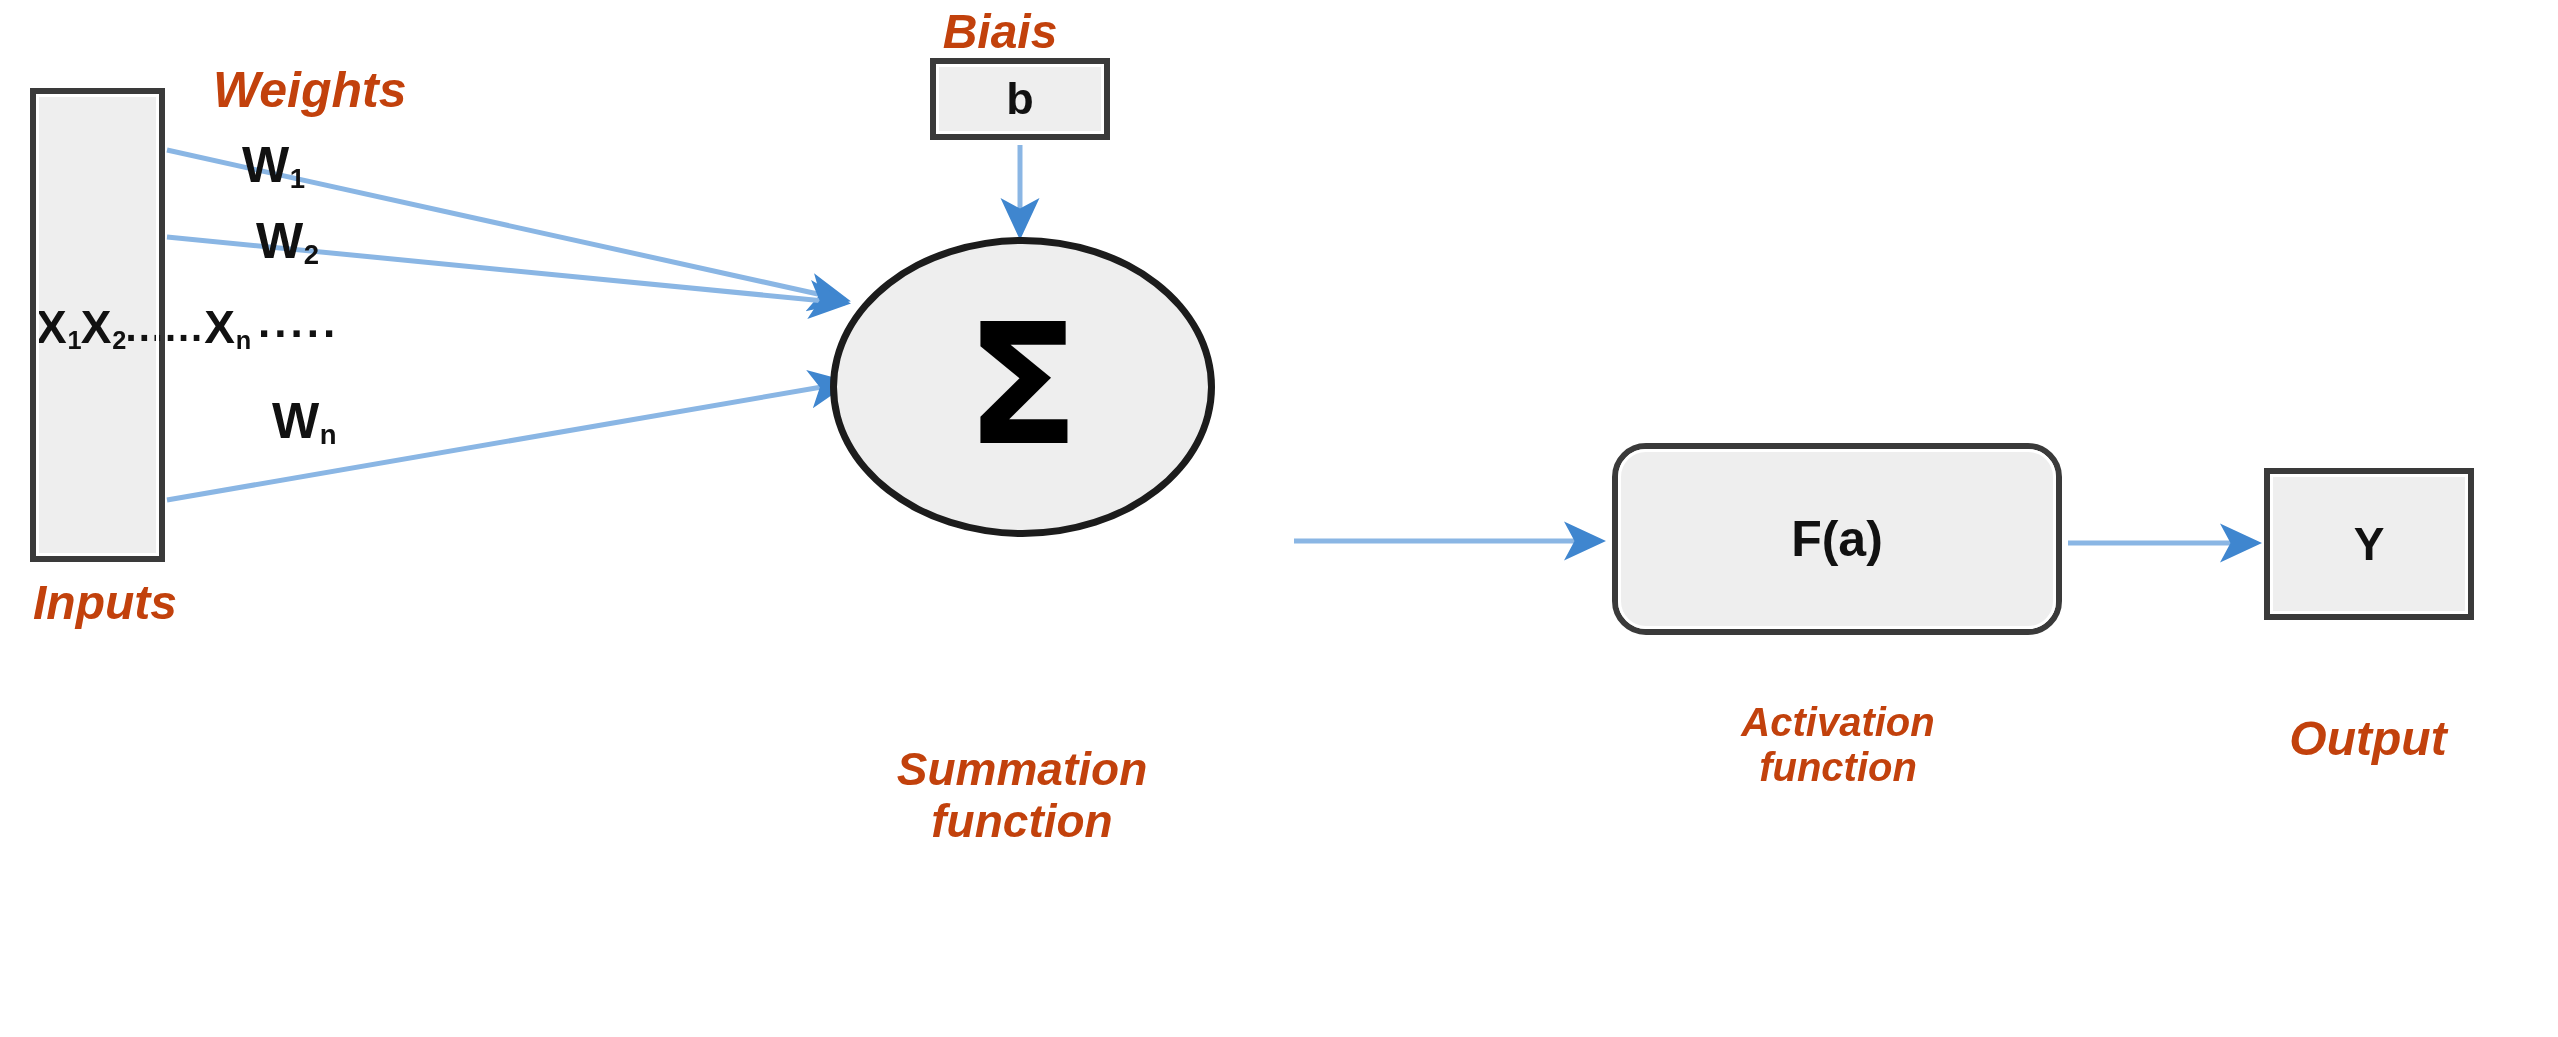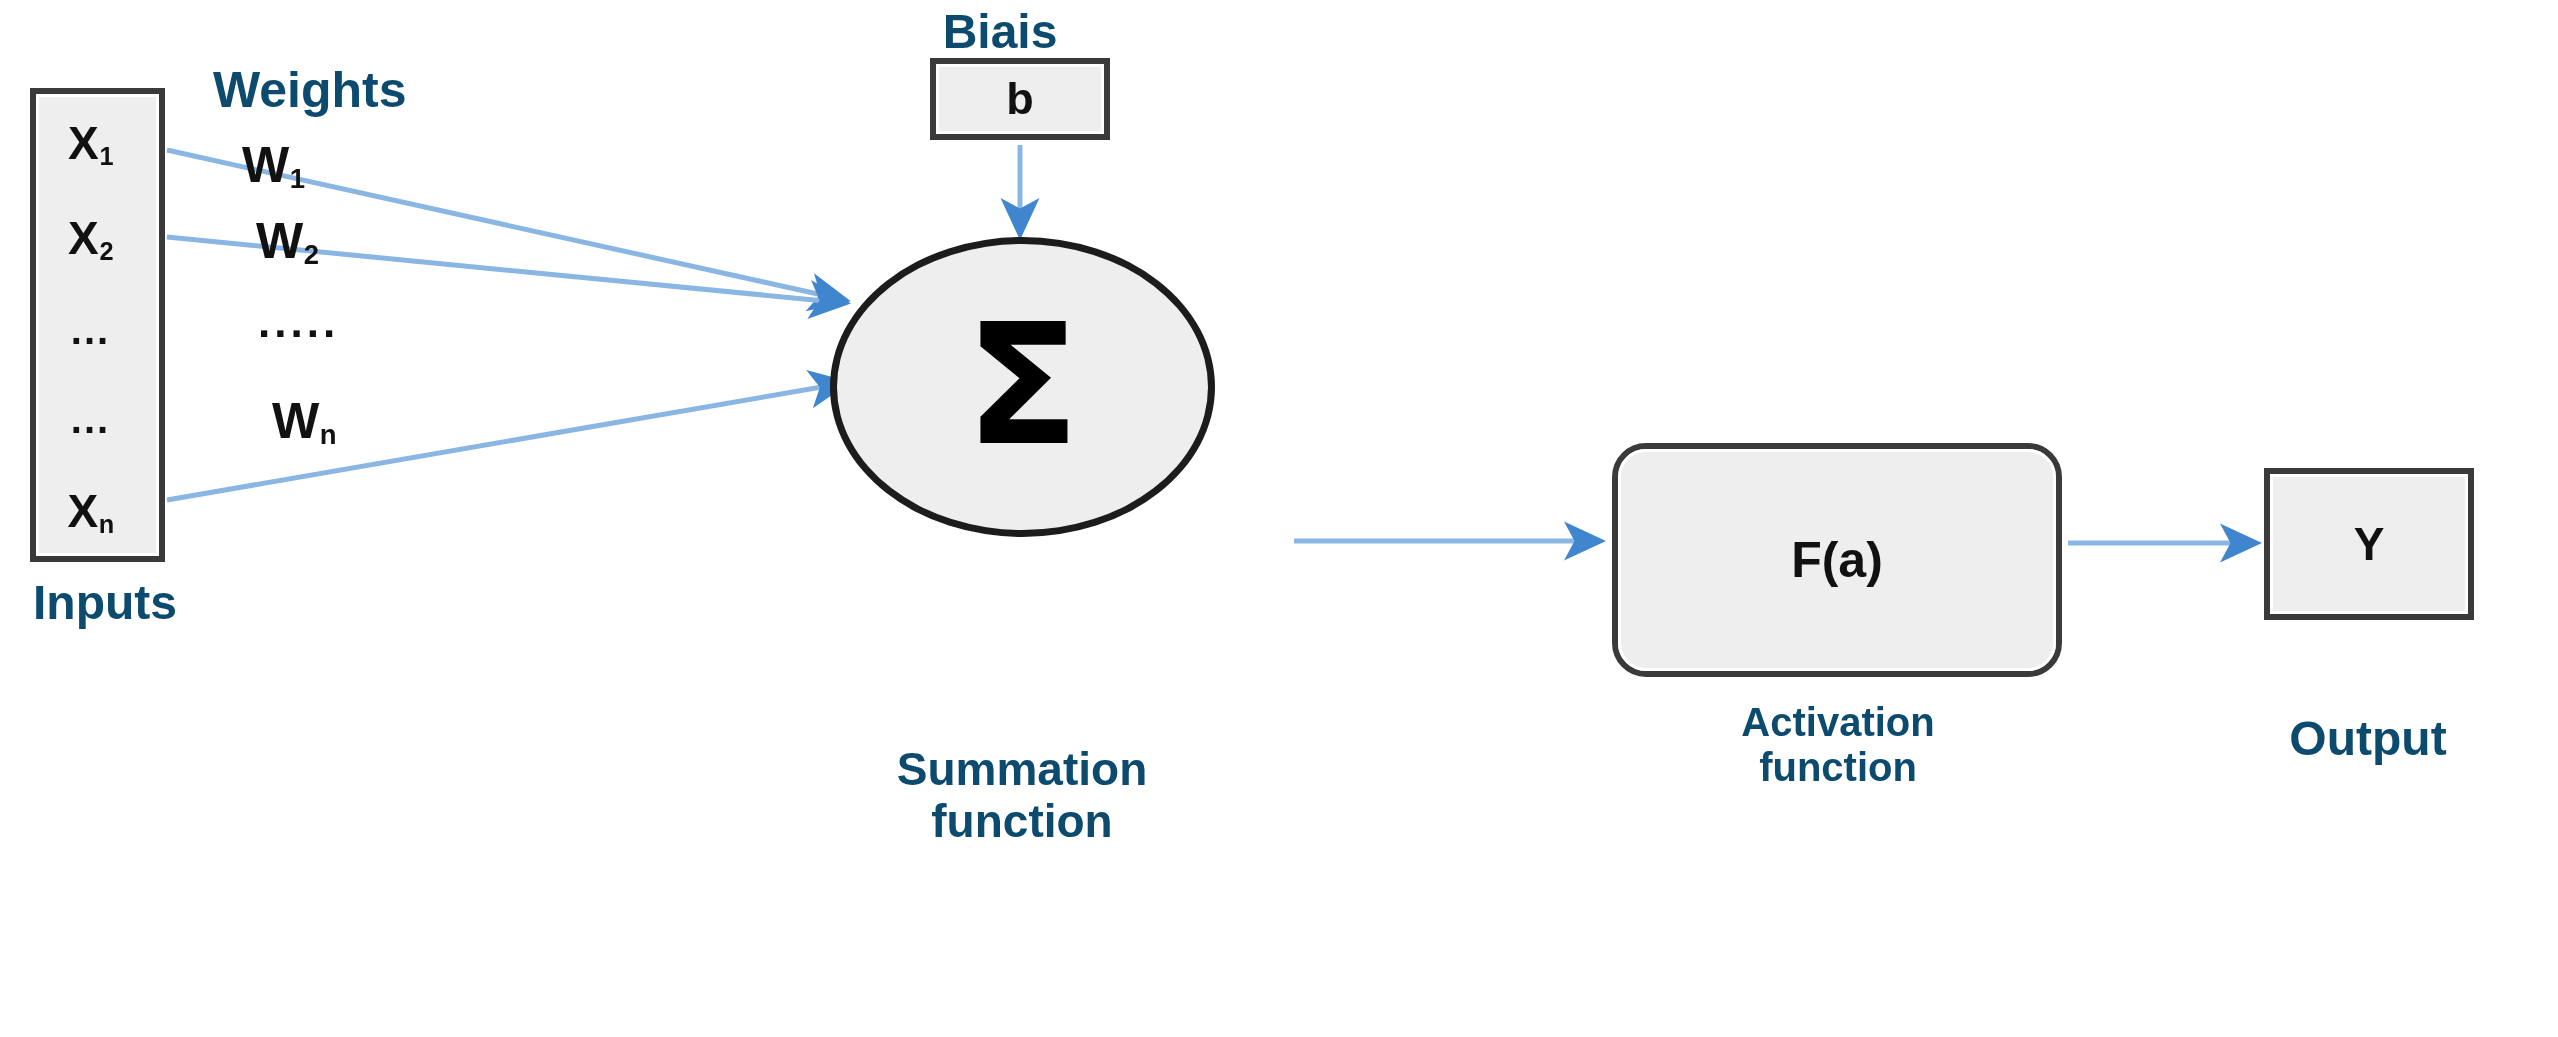--- a/index.html
+++ b/index.html
@@ -42,21 +42,21 @@
     border: 3px solid #ffffff;
     pointer-events: none;
   }
 
   
   #inputs-box {
     left: 30px;
     top: 88px;
     width: 135px;
     height: 474px;
-    flex-direction: column;
+    flex-direction: row;
     justify-content: space-between;
     align-items: center;
     padding: 26px 14px 22px 0;
   }
   .input-cell {
     font-size: 46px;
     font-weight: bold;
     letter-spacing: 0px;
     line-height: 1;
     color: #111;
@@ -109,41 +109,42 @@
     line-height: 0.85;
     color: #000000;
     transform: translateY(-2px);
   }
 
   
   #activation-box {
     left: 1612px;
     top: 443px;
     width: 450px;
-    height: 234px;
+    height: 192px;
     border-radius: 34px;
     font-size: 50px;
   }
   #activation-box .inner-hilite { border-radius: 28px; }
 
   
   #output-box {
     left: 2264px;
     top: 468px;
     width: 210px;
     height: 152px;
     font-size: 46px;
   }
 
   
   .caption {
     position: absolute;
     font-family: "Liberation Sans", sans-serif;
-    font-weight: bold;
-    color: #0c4a6e;
+    font-style: italic;
+    font-weight: bold;
+    color: #c2410c;
     white-space: pre-line;
     text-align: center;
     line-height: 1.12;
   }
   .wlabel {
     position: absolute;
     font-family: Liberation Sans, sans-serif;
     font-weight: bold;
     font-style: normal;
     color: #111111;

